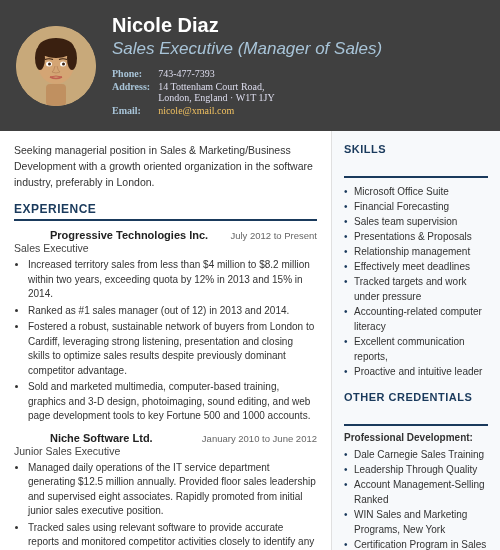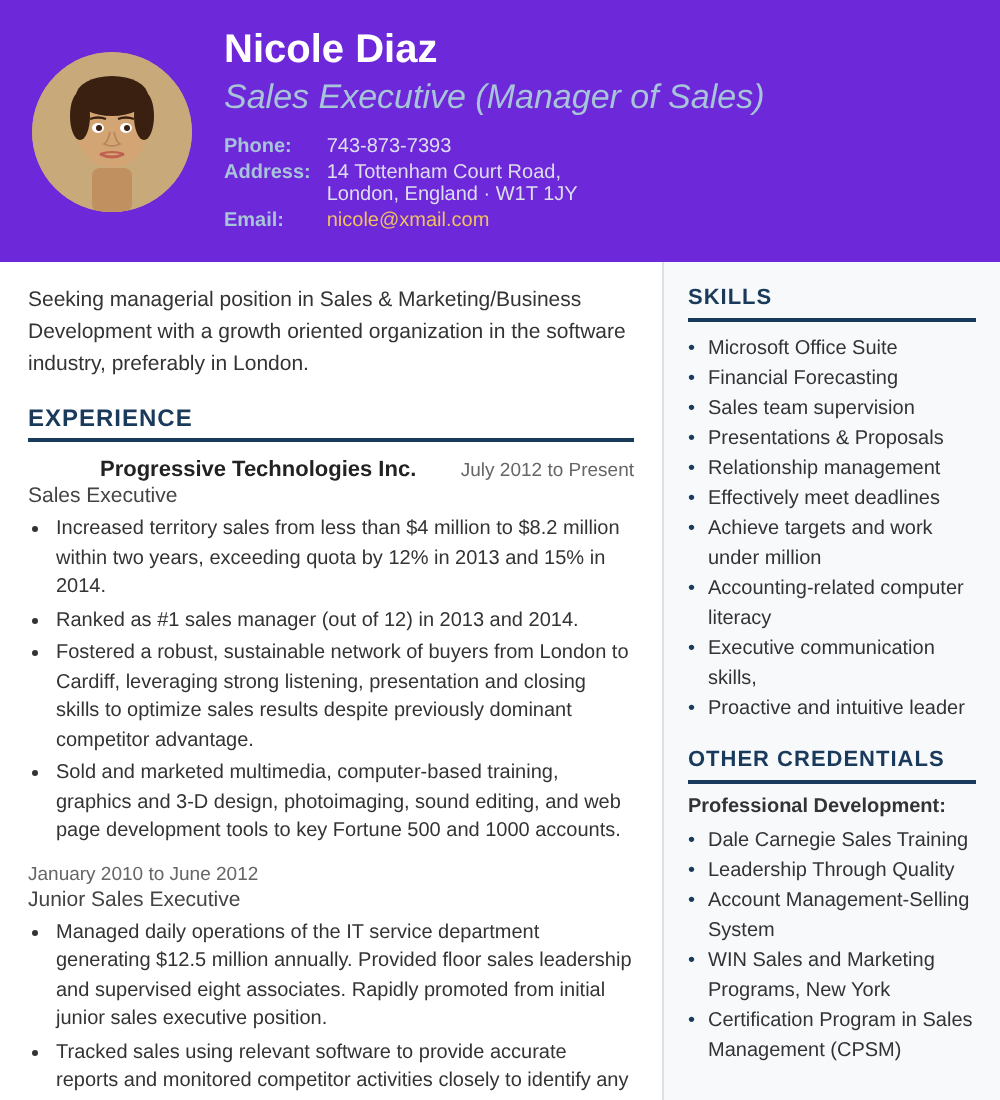--- a/index.html
+++ b/index.html
@@ -7,21 +7,21 @@
       font-family: Arial, sans-serif;
       font-size: 11px;
       color: #222;
       background: #fff;
       width: 500px;
       min-height: 550px;
     }
 
     
     .header {
-      background: #6d28d9;
+      background: #404040;
       color: #fff;
       display: flex;
       align-items: center;
       padding: 14px 16px;
       gap: 16px;
     }
     .avatar {
       width: 80px;
       height: 80px;
       border-radius: 50%;
@@ -39,21 +39,21 @@
       font-weight: bold;
       color: #fff;
       margin-bottom: 2px;
     }
     .header-title {
       font-size: 17px;
       color: #a8c4d8;
       font-style: italic;
       margin-bottom: 8px;
     }
-    .contact-table { border-collapse: collapse; }
+    .contact-table { border-collapse: collapse; font-family: Liberation Serif, serif; }
     .contact-table tr td {
       padding: 1px 6px 1px 0;
       font-size: 10px;
       color: #dde;
       vertical-align: top;
     }
     .contact-table tr td:first-child {
       color: #a8c4d8;
       font-weight: bold;
       white-space: nowrap;
@@ -135,21 +135,21 @@
       background: #f7f9fb;
     }
 
     .right-section { margin-bottom: 12px; }
 
     .right-section-title {
       font-size: 11px;
       font-weight: bold;
       color: #1a3a5c;
       border-bottom: 2px solid #1a3a5c;
-      padding-bottom: 4px;
+      padding-bottom: 21px;
       margin-bottom: 6px;
       text-transform: uppercase;
       letter-spacing: 0.5px;
     }
 
     .skills-list {
       list-style: none;
       padding: 0;
     }
     .skills-list li {
@@ -222,21 +222,21 @@
       <path d="M34 51 Q40 49 46 51" stroke="#c06050" stroke-width="1" fill="none"></path>
     </svg>
   </div>
   <div class="header-info">
     <div class="header-name">Nicole Diaz</div>
     <div class="header-title">Sales Executive (Manager of Sales)</div>
     <table class="contact-table">
       <tbody>
           <tr>
         <td>Phone:</td>
-        <td>743-873-7393</td>
+        <td>743-477-7393</td>
       </tr>
       <tr>
         <td>Address:</td>
         <td>
           <span>14 Tottenham Court Road,</span><br>
           <span>London, England · W1T 1JY</span>
         </td>
       </tr>
       <tr>
         <td>Email:</td>
@@ -264,20 +264,21 @@
       </div>
       <div class="job-title">Sales Executive</div>
       <ul class="bullet-list">
         <li>Increased territory sales from less than $4 million to $8.2 million within two years, exceeding quota by 12% in 2013 and 15% in 2014.</li>
         <li>Ranked as #1 sales manager (out of 12) in 2013 and 2014.</li>
         <li>Fostered a robust, sustainable network of buyers from London to Cardiff, leveraging strong listening, presentation and closing skills to optimize sales results despite previously dominant competitor advantage.</li>
         <li>Sold and marketed multimedia, computer-based training, graphics and 3-D design, photoimaging, sound editing, and web page development tools to key Fortune 500 and 1000 accounts.</li>
       </ul>
 
       <div class="job-header" style="margin-top:8px;">
+        <span class="company-name">Niche Software Ltd.</span>
         <span class="job-dates">January 2010 to June 2012</span>
       </div>
       <div class="job-title">Junior Sales Executive</div>
       <ul class="bullet-list">
         <li>Managed daily operations of the IT service department generating $12.5 million annually. Provided floor sales leadership and supervised eight associates. Rapidly promoted from initial junior sales executive position.</li>
         <li>Tracked sales using relevant software to provide accurate reports and monitored competitor activities closely to identify any business threats</li>
 
       </ul>
     </div>
 
@@ -287,33 +288,33 @@
 
     <div class="right-section">
       <div class="right-section-title">SKILLS</div>
       <ul class="skills-list">
         <li>Microsoft Office Suite</li>
         <li>Financial Forecasting</li>
         <li>Sales team supervision</li>
         <li>Presentations &amp; Proposals</li>
         <li>Relationship management</li>
         <li>Effectively meet deadlines</li>
-        <li>Achieve targets and work under million</li>
+        <li>Tracked targets and work under pressure</li>
         <li>Accounting-related computer literacy</li>
-        <li>Executive communication skills,</li>
+        <li>Excellent communication reports,</li>
         <li>Proactive and intuitive leader</li>
       </ul>
     </div>
 
     <div class="right-section">
       <div class="right-section-title">OTHER CREDENTIALS</div>
       <div class="creds-subtitle">Professional Development:</div>
       <ul class="creds-list">
         <li>Dale Carnegie Sales Training</li>
         <li>Leadership Through Quality</li>
-        <li>Account Management-Selling System</li>
+        <li>Account Management-Selling Ranked</li>
         <li>WIN Sales and Marketing Programs, New York</li>
         <li>Certification Program in Sales Management (CPSM)</li>
       </ul>
     </div>
 
   </div>
 </div>
 
 </body></html>

